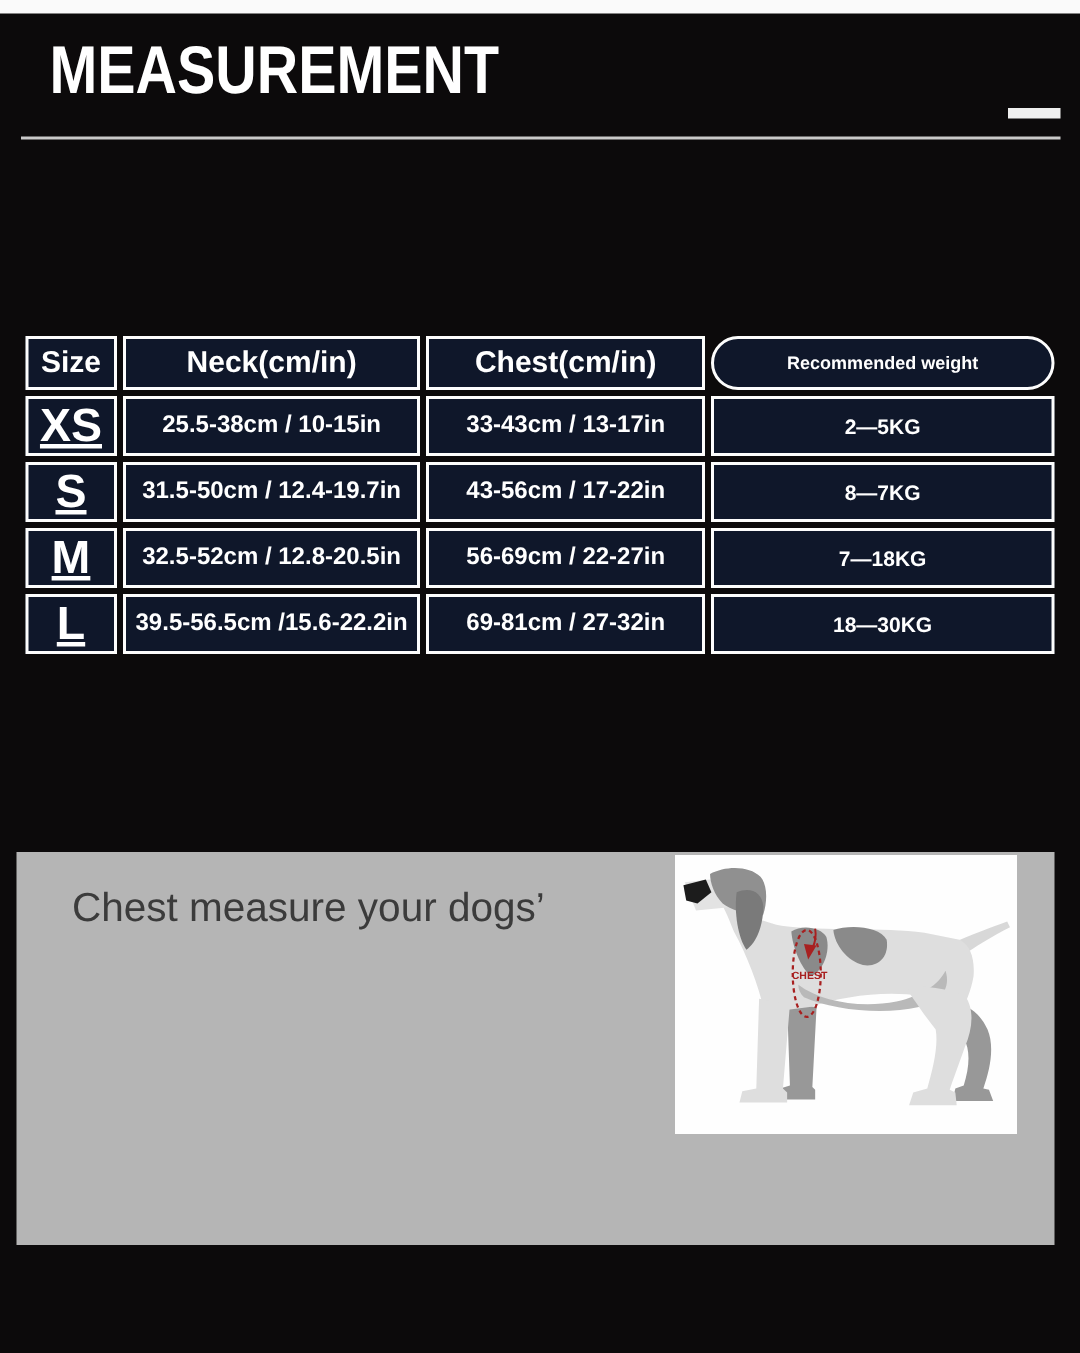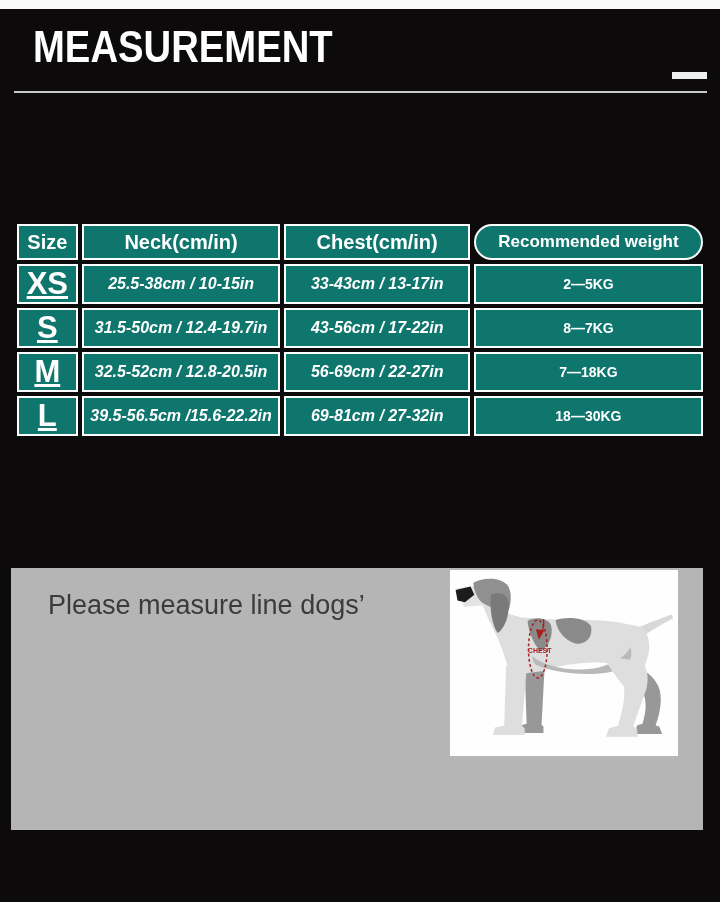--- a/index.html
+++ b/index.html
@@ -16,29 +16,29 @@
     white-space:nowrap;
   }
   .title-dash{left:672px;top:72px;width:35px;height:7px;background:#efefef;}
   .title-rule{left:14px;top:91px;width:693px;height:2px;background:#c9c9c9;}
 
   table.size-table{
     position:absolute;left:13px;top:220px;width:694px;
     border-collapse:separate;border-spacing:4px;table-layout:fixed;
   }
   .size-table th,.size-table td{
-    border:2px solid #fdfdfd;background:#0f766e;color:#ffffff;
+    border:2px solid #fdfdfd;background:#0f172a;color:#ffffff;
     text-align:center;vertical-align:middle;font-weight:bold;
     padding:0;overflow:hidden;white-space:nowrap;
   }
   .size-table th{font-size:20px;height:32px;}
-  .size-table th.hdr-weight{font-size:17px;border-radius:18px;}
+  .size-table th.hdr-weight{font-size:12px;border-radius:18px;}
   .size-table td{height:35px;}
   .size-table td.cell-size{font-size:31px;text-decoration:underline;}
-  .size-table td.cell-dim{font-size:16px;font-style:italic;}
+  .size-table td.cell-dim{font-size:16px;}
   .size-table td.cell-weight{font-size:14px;}
 
   .note-panel{left:11px;top:568px;width:692px;height:262px;background:#b5b5b5;}
   .note-text{
     position:absolute;left:37px;top:15px;width:400px;
     color:#3b3b3b;font-size:27px;line-height:45px;font-weight:400;
   }
   .dog-box{position:absolute;left:439px;top:2px;width:228px;height:186px;background:#fefefe;}
   .dog-box svg{display:block;width:100%;height:100%;}
 </style>
@@ -87,21 +87,21 @@
       <td class="cell-size">L</td>
       <td class="cell-dim">39.5-56.5cm /15.6-22.2in</td>
       <td class="cell-dim">69-81cm / 27-32in</td>
       <td class="cell-weight">18—30KG</td>
     </tr>
   </tbody>
 </table>
 
 <div class="abs note-panel">
   <div class="note-text">
-    <div>Please measure line dogs’</div>
+    <div>Chest measure your dogs’</div>
   </div>
 
   <div class="dog-box">
     <svg viewBox="0 0 244 186" xmlns="http://www.w3.org/2000/svg">
 
       <path d="M80,100 L101,102 L98,159 L100,161 L100,168 L73,168 L75,160 L82,158 Z" fill="#989898"></path>
       <path d="M196,98 C208,100 217,105 223,118 C228,130 225,146 220,160 L224,161 L227,169 L198,169 L200,160 L206,158 C210,145 211,133 206,124 C201,115 195,106 193,101 Z" fill="#989898"></path>
 
       <path d="M197,57 C212,50 226,45 237,41 L239,45 C227,51 214,59 204,66 Z" fill="#d8d8d8"></path>
 

